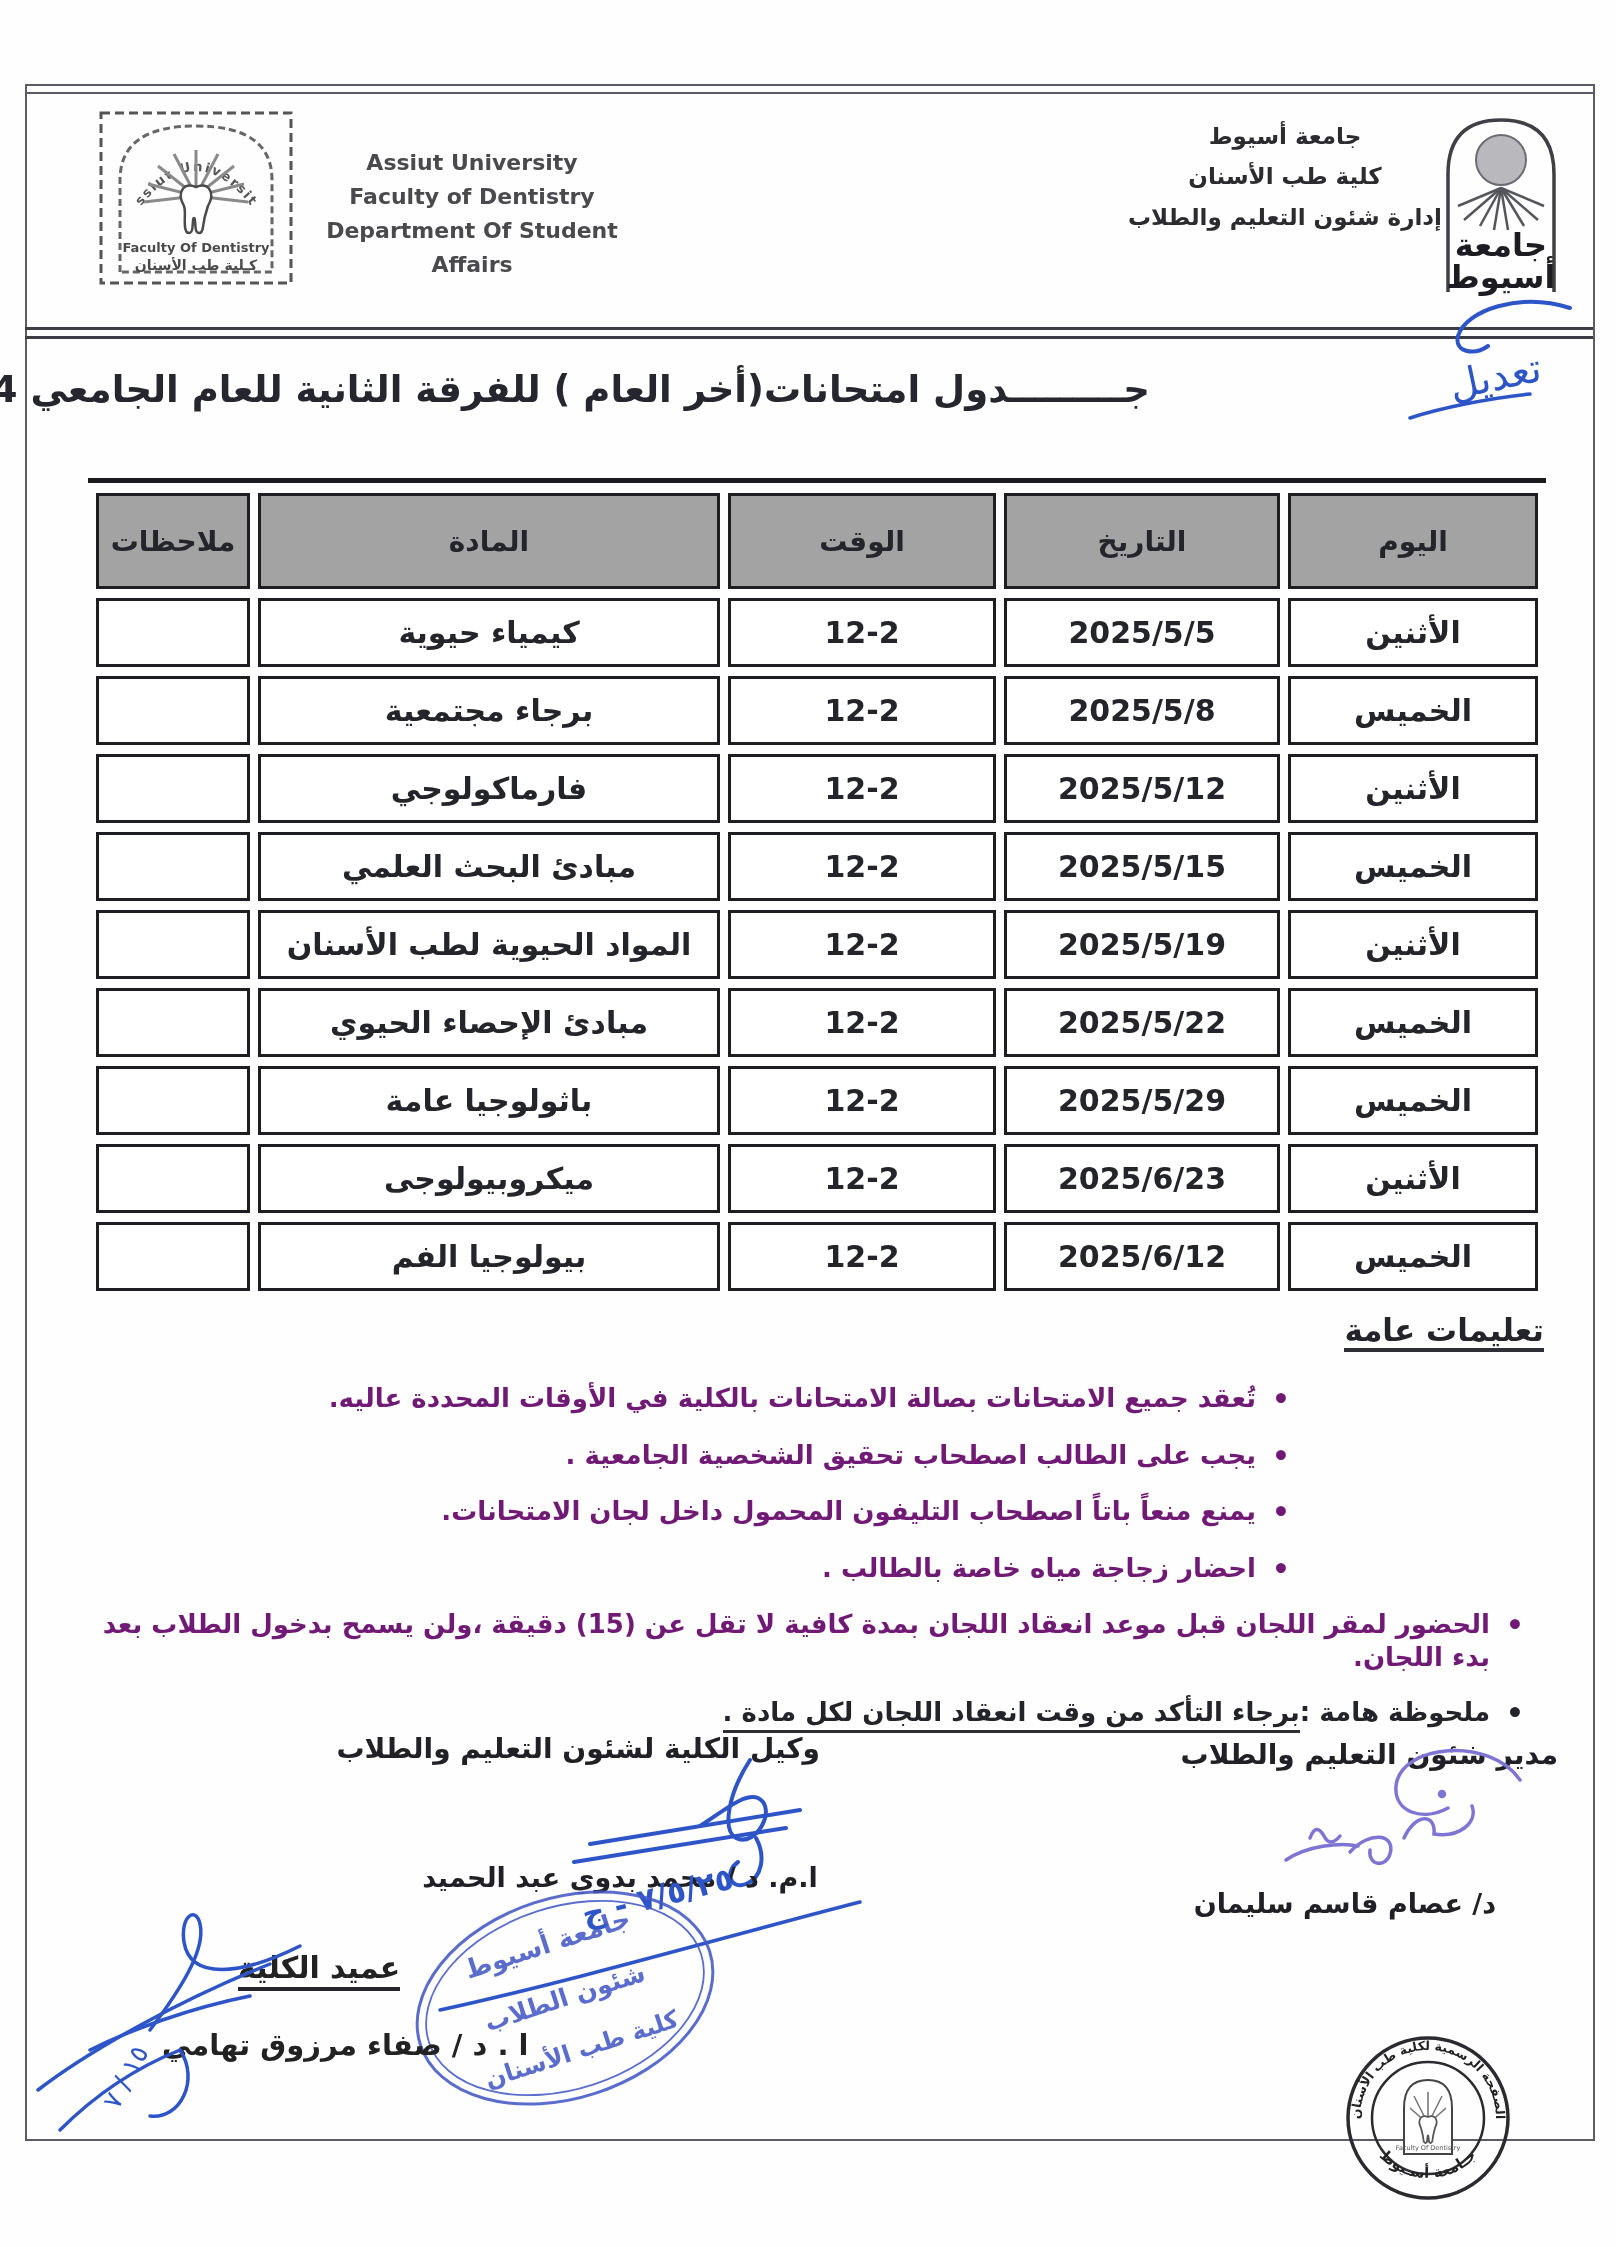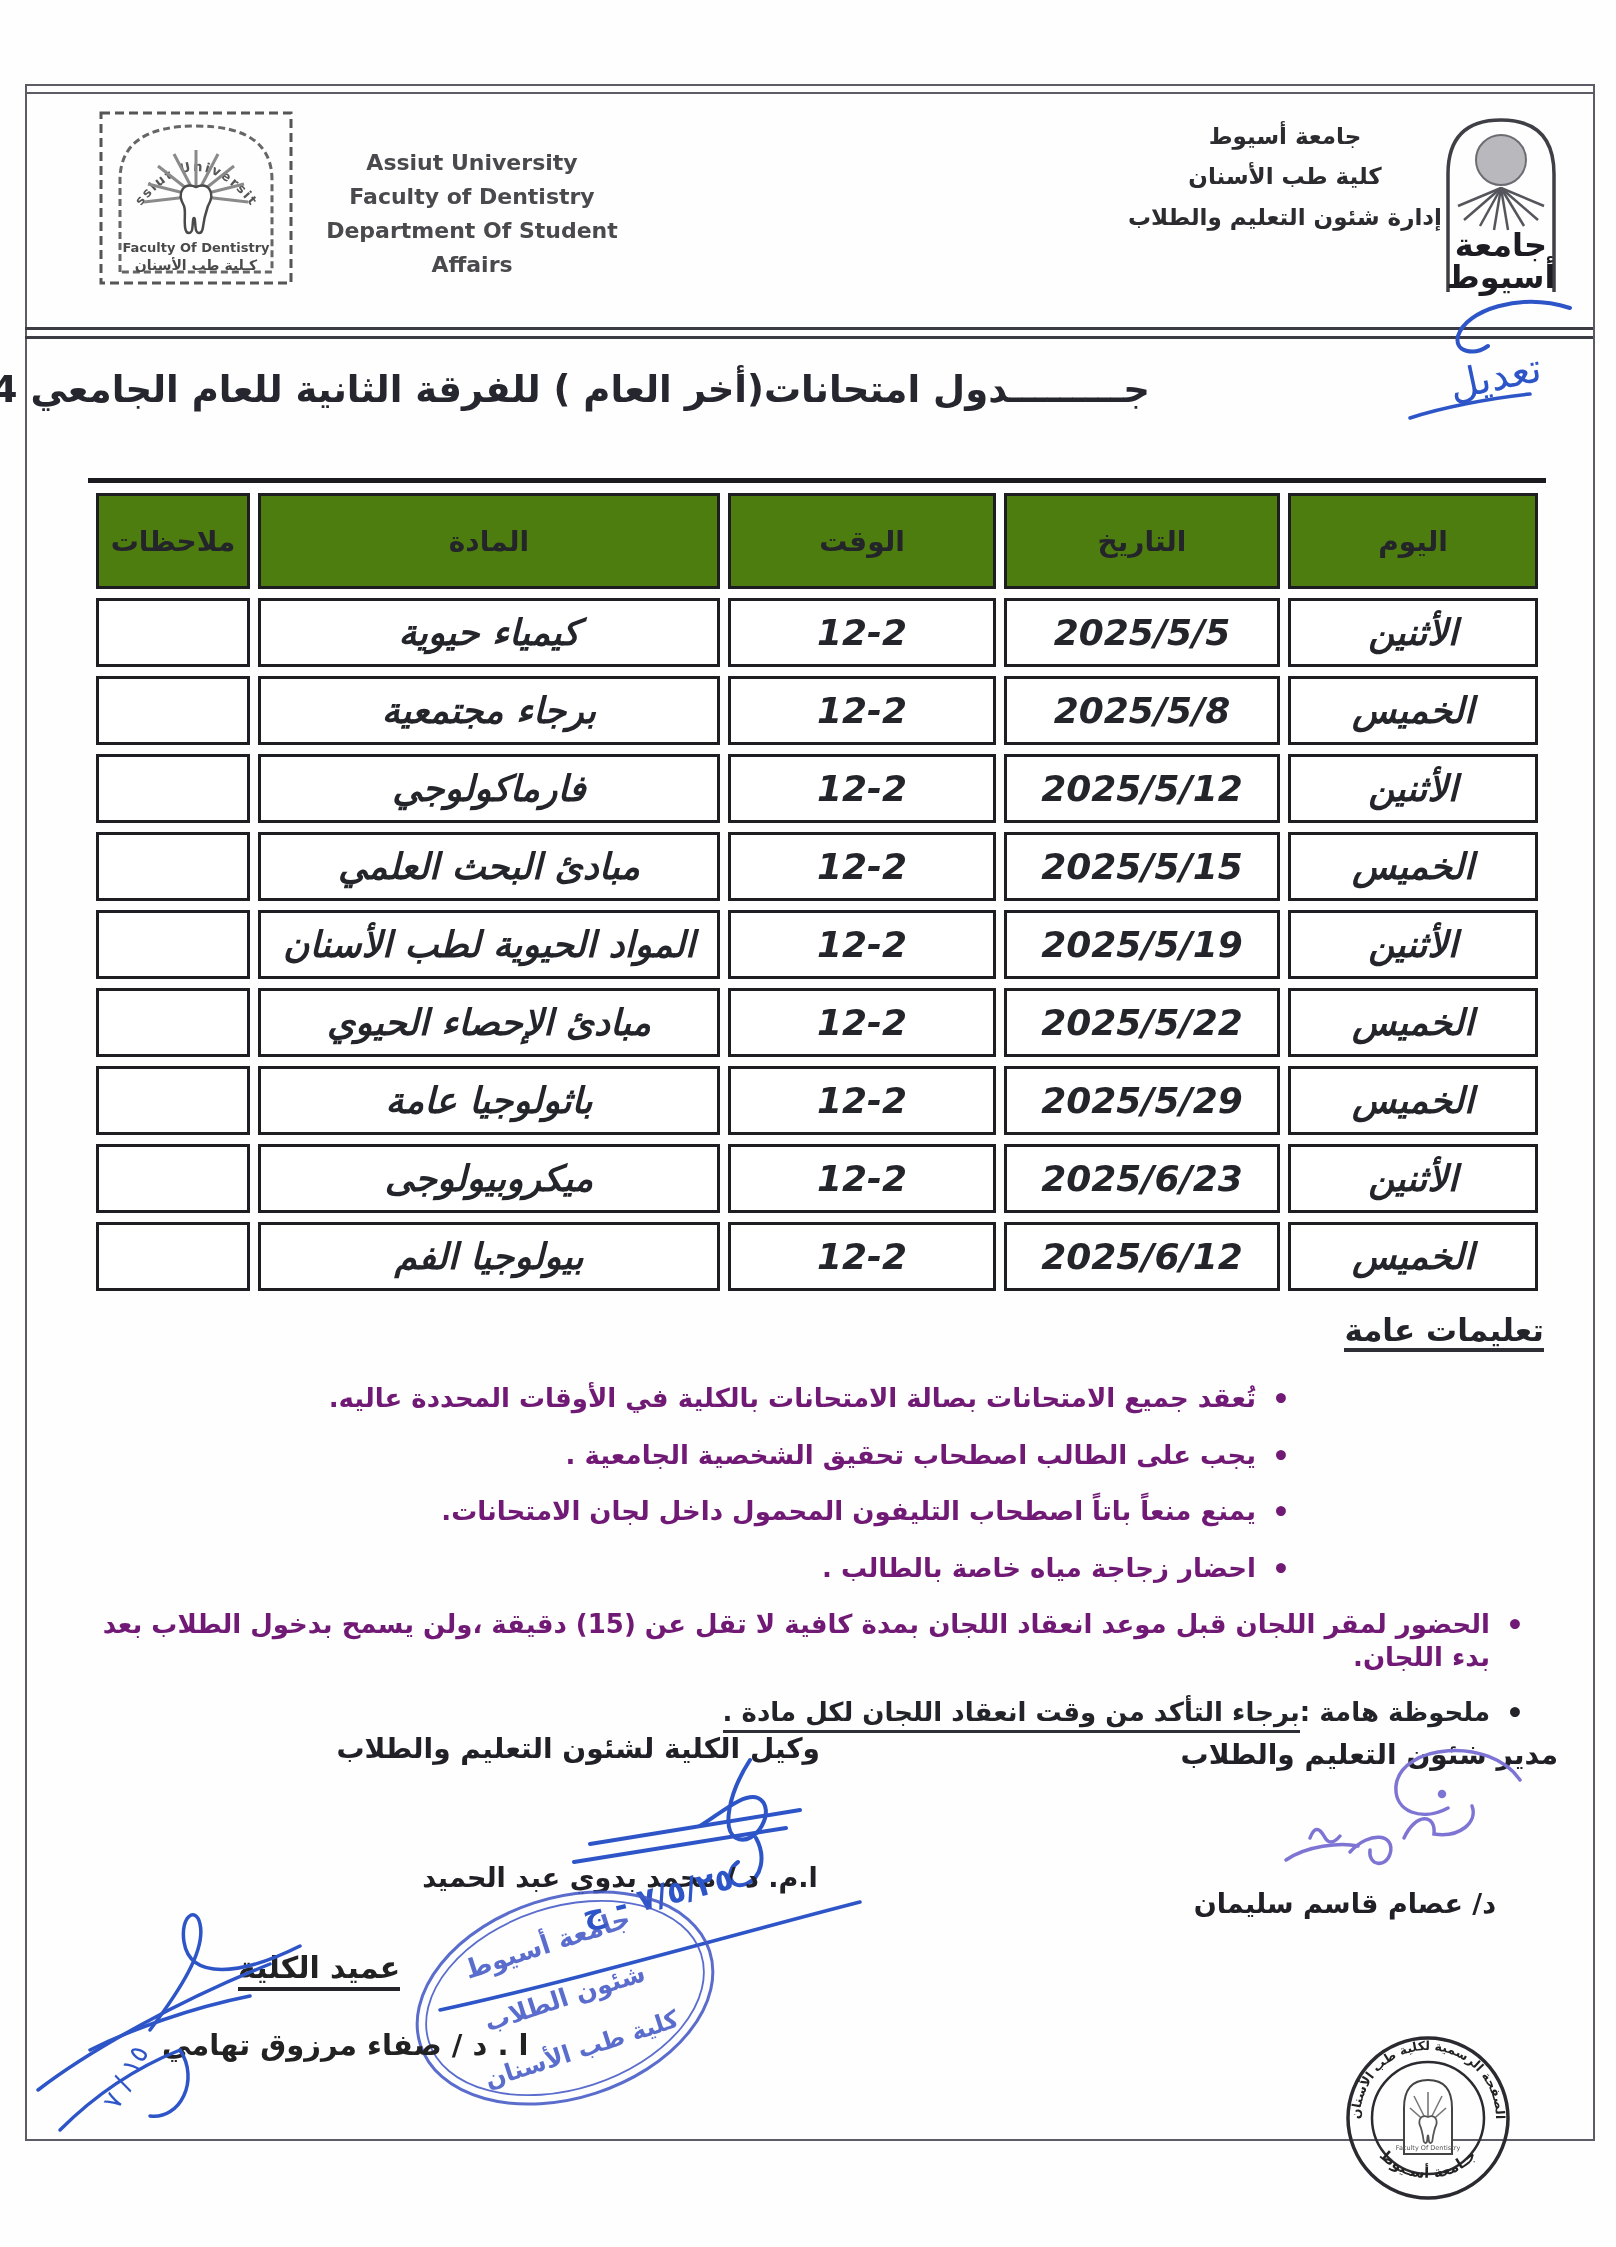--- a/index.html
+++ b/index.html
@@ -21,22 +21,22 @@
   .title{left:150px;top:368px;width:1000px;direction:rtl;text-align:center;font-size:37px;
          font-weight:800;color:#26262e;white-space:nowrap;letter-spacing:0px;}
   
   .edit-note{left:1370px;top:290px;width:220px;height:150px;z-index:6;}
   
   .tbl-topline{left:88px;top:478px;width:1458px;height:5px;background:#1b1b1f;}
   table.exams{position:absolute;left:88px;top:484px;width:1458px;border-collapse:separate;
               border-spacing:8px 9px;direction:rtl;table-layout:fixed;}
   table.exams th,table.exams td{border:3px solid #1d1d22;font-weight:800;color:#24242b;
               text-align:center;vertical-align:middle;background:#fff;overflow:hidden;}
-  table.exams th{height:88px;background:#4d7c0f;font-size:28px;}
-  table.exams td{height:61px;font-size:36px;font-style:italic;}
+  table.exams th{height:88px;background:#a3a3a3;font-size:28px;}
+  table.exams td{height:61px;font-size:30px;}
   td.c-day{background:#dfe4ee;font-size:34px;}
   td.c-date,td.c-time{direction:ltr;font-size:31px;font-family:"DejaVu Sans",sans-serif;}
   col.w-day{width:250px;}col.w-date{width:276px;}col.w-time{width:268px;}
   col.w-subject{width:462px;}col.w-notes{width:154px;}
   
   .instructions{left:70px;top:1312px;width:1478px;direction:rtl;}
   .instructions h2{display:inline-block;margin:0 4px 14px 0;font-size:31px;font-weight:800;
                    color:#23232a;border-bottom:4px solid #2e2e36;}
   .instructions ul{list-style:none;margin:16px 0 0 0;padding:0;}
   .instructions li{position:relative;font-size:26px;font-weight:700;color:#701a75;

